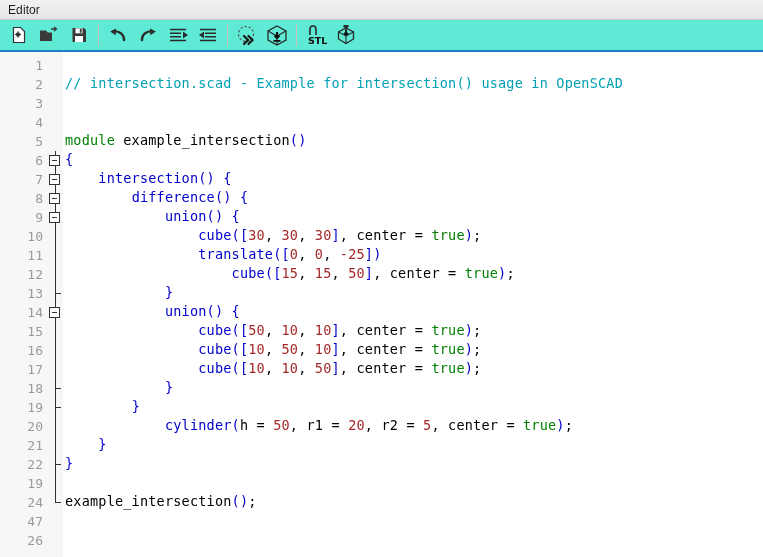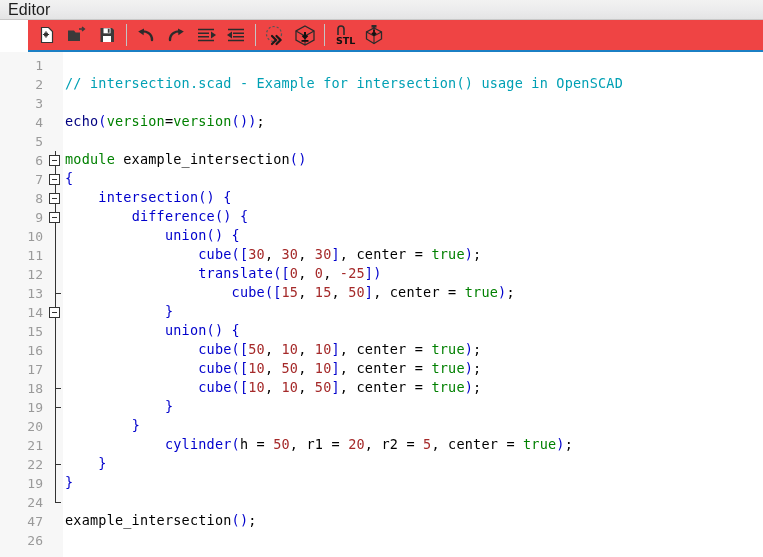--- a/index.html
+++ b/index.html
@@ -25,35 +25,34 @@
     height: 20px;
     background: linear-gradient(to bottom, #f2f2f2 0%, #ececed 50%, #e4e4e5 100%);
     border-bottom: 1px solid #c8c8c8;
     display: flex;
     align-items: center;
     padding-left: 8px;
     flex: 0 0 auto;
   }
   .titlebar-label {
     font-family: "Liberation Sans", sans-serif;
-    font-size: 16px;
+    font-size: 12px;
     color: #1d1d1d;
     letter-spacing: 0.1px;
   }
 
   
   .toolbar {
     height: 32px;
-    background: #ef4444;
+    background: #5eead4;
     border-bottom: 2px solid #1b7fc4;
     display: flex;
     align-items: center;
     padding: 0 4px;
     flex: 0 0 auto;
-    margin-left: 28px;
   }
   .tb-btn {
     width: 30px;
     height: 28px;
     display: flex;
     align-items: center;
     justify-content: center;
     cursor: default;
   }
   .tb-btn svg { display: block; }
@@ -394,21 +393,20 @@
             <div class="fold-end"></div>
           </div>
           <div class="fold-row"></div>
           <div class="fold-row"></div>
         </div>
     </div>
 
     <div class="code-area" id="code-area">
         <div class="code-line"><span class="t-comment">// intersection.scad - Example for intersection() usage in OpenSCAD</span></div>
         <div class="code-line">&nbsp;</div>
-        <div class="code-line"><span class="t-func">echo</span><span class="t-punct">(</span><span class="t-green">version</span><span class="t-plain">=</span><span class="t-green">version</span><span class="t-punct">()</span><span class="t-punct">)</span><span class="t-plain">;</span></div>
         <div class="code-line">&nbsp;</div>
         <div class="code-line"><span class="t-keyword">module</span><span class="t-plain"> example_intersection</span><span class="t-punct">()</span></div>
         <div class="code-line"><span class="t-brace">{</span></div>
         <div class="code-line"><span class="t-plain">    </span><span class="t-module">intersection</span><span class="t-punct">()</span><span class="t-plain"> </span><span class="t-brace">{</span></div>
         <div class="code-line"><span class="t-plain">        </span><span class="t-module">difference</span><span class="t-punct">()</span><span class="t-plain"> </span><span class="t-brace">{</span></div>
         <div class="code-line"><span class="t-plain">            </span><span class="t-module">union</span><span class="t-punct">()</span><span class="t-plain"> </span><span class="t-brace">{</span></div>
         <div class="code-line"><span class="t-plain">                </span><span class="t-module">cube</span><span class="t-punct">([</span><span class="t-num">30</span><span class="t-plain">, </span><span class="t-num">30</span><span class="t-plain">, </span><span class="t-num">30</span><span class="t-punct">]</span><span class="t-plain">, center </span><span class="t-plain">= </span><span class="t-bool">true</span><span class="t-punct">)</span><span class="t-plain">;</span></div>
         <div class="code-line"><span class="t-plain">                </span><span class="t-module">translate</span><span class="t-punct">([</span><span class="t-num">0</span><span class="t-plain">, </span><span class="t-num">0</span><span class="t-plain">, </span><span class="t-num">-25</span><span class="t-punct">])</span></div>
         <div class="code-line"><span class="t-plain">                    </span><span class="t-module">cube</span><span class="t-punct">([</span><span class="t-num">15</span><span class="t-plain">, </span><span class="t-num">15</span><span class="t-plain">, </span><span class="t-num">50</span><span class="t-punct">]</span><span class="t-plain">, center </span><span class="t-plain">= </span><span class="t-bool">true</span><span class="t-punct">)</span><span class="t-plain">;</span></div>
         <div class="code-line"><span class="t-plain">            </span><span class="t-brace">}</span></div>

